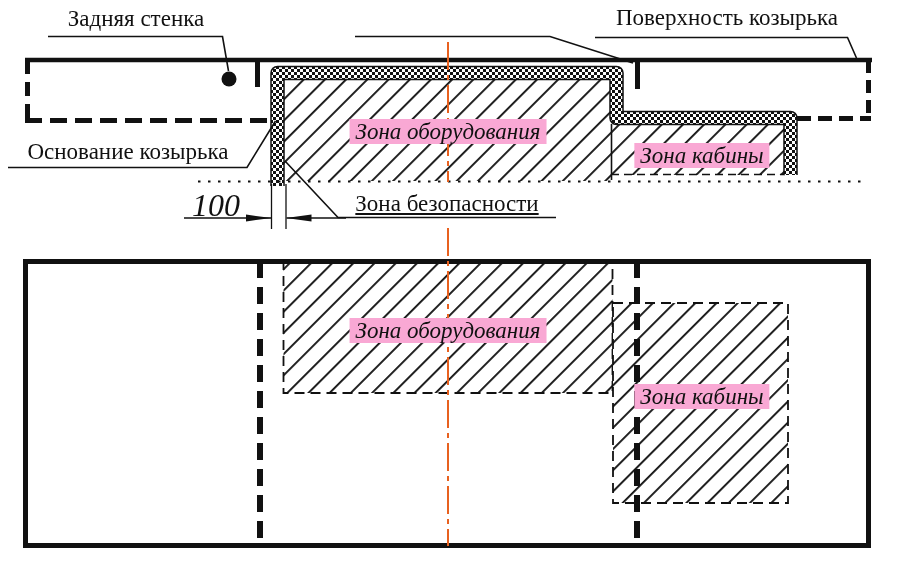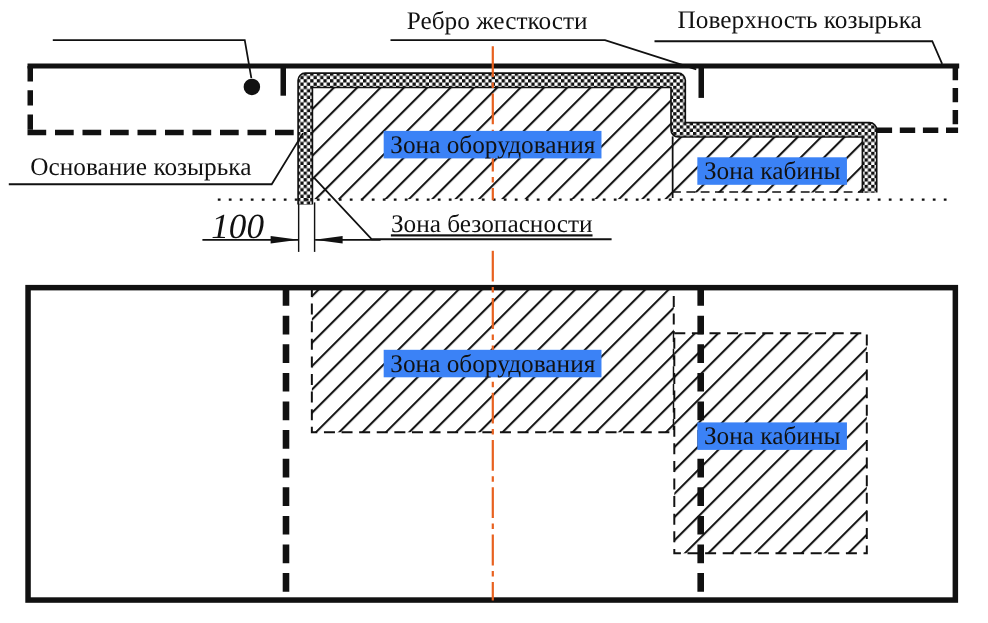--- a/index.html
+++ b/index.html
@@ -13,21 +13,21 @@
   #drawing{position:absolute;left:0;top:0;}
   .lbl{
     position:absolute;
     transform:translateX(-50%);
     white-space:nowrap;
     line-height:1;
     font-size:23px;
     color:#111;
     z-index:5;
   }
-  .halo{background:#3b82f6;padding:1px 6px;}
+  .halo{background:#f9a8d4;padding:1px 6px;font-style:italic;}
   .dim{font-style:italic;font-size:32px;}
 </style>
 </head>
 <body>
 
 <div id="stage">
 
   <svg id="drawing" width="898" height="566" viewBox="0 0 898 566" aria-hidden="true">
     <defs>
       <pattern id="checker" width="6" height="6" patternUnits="userSpaceOnUse">
@@ -95,22 +95,22 @@
 
       <rect x="25.5" y="261.5" width="843" height="284" fill="none" stroke="#111" stroke-width="5"></rect>
 
       <line x1="260" y1="261" x2="260" y2="546" stroke="#111" stroke-width="6" stroke-dasharray="17 9"></line>
       <line x1="637" y1="261" x2="637" y2="546" stroke="#111" stroke-width="6" stroke-dasharray="17 9"></line>
 
       <line x1="448" y1="228" x2="448" y2="546" stroke="#e8611f" stroke-width="2" stroke-dasharray="28 5 5 5"></line>
     </g>
   </svg>
 
+  <div class="lbl" style="left:136px;top:7px;">Задняя стенка</div>
 
-  <div class="lbl" style="left:452px;top:7px;">Ребро жесткости</div>
 
   <div class="lbl" style="left:128px;top:140px;">Основание козырька</div>
 
   <div class="lbl" style="left:727px;top:6px;">Поверхность козырька</div>
 
   <div class="lbl halo" style="left:448px;top:119px;">Зона оборудования</div>
 
   <div class="lbl halo" style="left:702px;top:143px;">Зона кабины</div>
 
   <div class="lbl" style="left:447px;top:192px;text-decoration:underline;">Зона безопасности</div>

